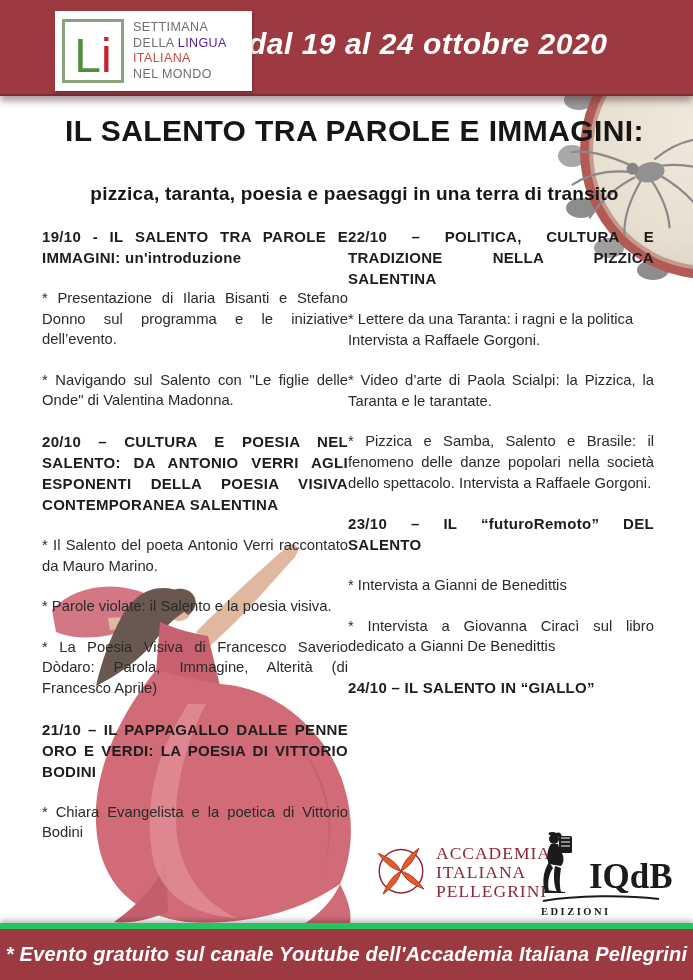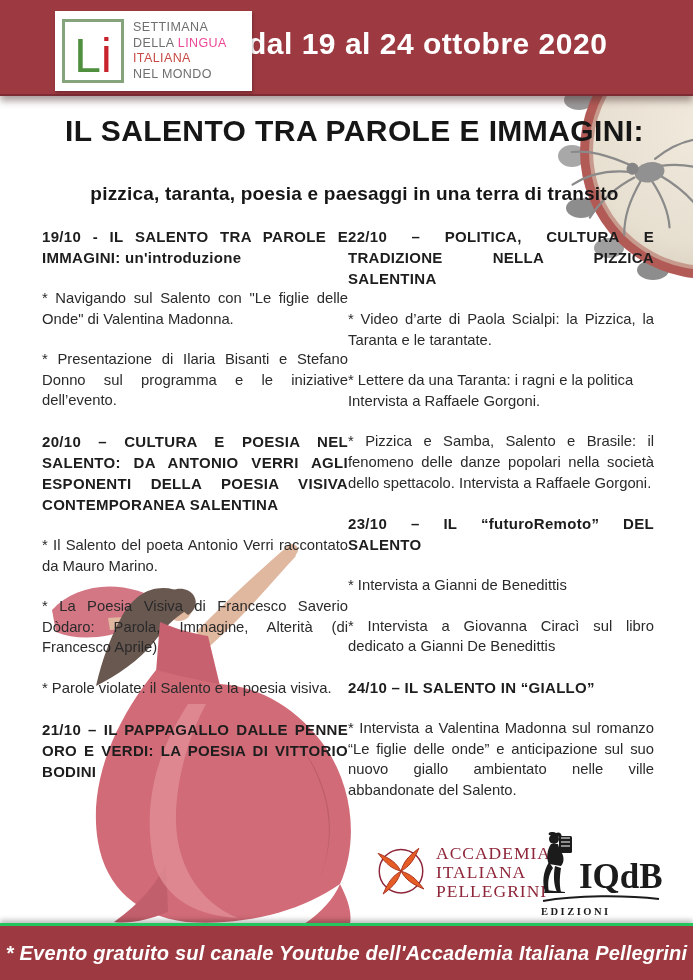--- a/index.html
+++ b/index.html
@@ -12,37 +12,37 @@
 
   
   .top-banner {
     position:absolute; top:0; left:0; width:693px; height:96px;
     background:#9d3a41; z-index:30;
     border-bottom:2px solid #7c2c32;
     box-shadow:0 5px 7px rgba(70,40,40,0.45);
   }
   .banner-date {
     position:absolute; left:248px; top:27px; width:330px;
-    color:#ffffff; font-size:30px; font-weight:bold; 
+    color:#ffffff; font-size:30px; font-weight:bold; font-style:italic;
     text-align:center; letter-spacing:0.5px; white-space:nowrap;
   }
   .logo-box {
     position:absolute; left:55px; top:11px; width:197px; height:80px;
     background:#ffffff; display:flex; align-items:center; padding:6px 8px 6px 7px;
     box-shadow:1px 2px 3px rgba(0,0,0,0.25);
   }
   .li-square {
     width:62px; height:64px; border:3px solid #86a47c; background:#ffffff;
     display:flex; align-items:flex-end; justify-content:center; margin-right:9px;
     font-family:"Liberation Sans", sans-serif; line-height:1;
   }
   .li-square .l { color:#4f8f3e; font-size:48px; font-weight:500; }
   .li-square .i { color:#c8232c; font-size:48px; font-weight:500; }
   .logo-text { font-size:12.5px; line-height:15.5px; color:#6e6e6e; letter-spacing:0.4px; white-space:nowrap; }
-  .logo-text .green { color:#ec4899;text-align:center; }
+  .logo-text .green { color:#4c1d95;text-align:center; }
   .logo-text .red-line { color:#c64a45; }
 
   
   .tambourine { position:absolute; top:48px; right:0; z-index:1; }
 
   
   .title-wrap { position:absolute; top:114px; left:8px; width:693px; text-align:center; z-index:10; }
   .main-title {
     font-size:30px; font-weight:800; color:#161616; letter-spacing:0.4px;
     line-height:34px;
@@ -74,29 +74,29 @@
 
   
   .sponsors { position:absolute; top:832px; left:0; width:693px; height:92px; z-index:10; }
   .accademia { position:absolute; left:372px; top:8px; display:flex; align-items:flex-start; }
   .acc-mark { margin-top:2px; margin-right:6px; }
   .acc-text { font-family:"Liberation Serif", serif; color:#8e2639; font-size:17.5px; line-height:19px; letter-spacing:1px; }
   .acc-text sup { font-size:8px; letter-spacing:0; }
   .acc-tagline { font-family:"Liberation Serif", serif; color:#d4622c; font-size:9px; letter-spacing:4px; margin-top:21px; }
   .iqdb { position:absolute; left:541px; top:0; }
   .iqdb-row { display:flex; align-items:flex-end; }
-  .iqdb-name { font-family:"Liberation Serif", serif; font-weight:bold; color:#1b1b1b; font-size:35px; line-height:34px; margin-left:2px; }
+  .iqdb-name { font-family:"Liberation Serif", serif; font-weight:bold; color:#1b1b1b; font-size:35px; line-height:34px; margin-left:12px; }
   .iqdb-swoosh { display:block; margin-top:1px; }
   .iqdb-sub { font-family:"Liberation Serif", serif; font-weight:bold; color:#1b1b1b; font-size:10.5px; letter-spacing:2.5px; margin-top:3px; }
 
   
   .footer-banner {
     position:absolute; left:0; bottom:0; width:693px; height:57px;
     background:#9d3a41; z-index:30;
-    border-top:3px solid #22c55e;
+    border-top:6px solid #22c55e;
     box-shadow:0 -3px 5px rgba(0,0,0,0.25);
     display:flex; align-items:center; justify-content:center;
   }
   .footer-note {
     color:#ffffff; font-size:20px; font-weight:bold; font-style:italic;
     letter-spacing:0.2px; white-space:nowrap;
   }
 </style>
 </head>
 <body>
@@ -175,49 +175,49 @@
 
   <div class="title-wrap">
     <div class="main-title">IL SALENTO TRA PAROLE E IMMAGINI:</div>
     <div class="sub-title">pizzica, taranta, poesia e paesaggi in una terra di transito</div>
   </div>
 
   <div class="columns">
     <div class="col">
       <div class="section">
         <div class="sec-heading">19/10 -  IL SALENTO TRA PAROLE E IMMAGINI: un'introduzione</div>
+        <div class="sec-item">* Presentazione di Ilaria Bisanti e Stefano Donno sul programma e le iniziative dell’evento.</div>
         <div class="sec-item">* Navigando sul Salento con "Le figlie delle Onde" di Valentina Madonna.</div>
-        <div class="sec-item">* Presentazione di Ilaria Bisanti e Stefano Donno sul programma e le iniziative dell’evento.</div>
       </div>
       <div class="section">
         <div class="sec-heading">20/10 – CULTURA E POESIA NEL SALENTO: DA ANTONIO VERRI AGLI ESPONENTI DELLA POESIA VISIVA CONTEMPORANEA SALENTINA</div>
         <div class="sec-item">* Il Salento del poeta Antonio Verri raccontato da Mauro Marino.</div>
+        <div class="sec-item">* Parole violate: il Salento e la poesia visiva.</div>
         <div class="sec-item">* La Poesia Visiva di Francesco Saverio Dòdaro: Parola, Immagine, Alterità (di Francesco Aprile)</div>
-        <div class="sec-item">* Parole violate: il Salento e la poesia visiva.</div>
       </div>
       <div class="section">
         <div class="sec-heading">21/10 – IL PAPPAGALLO DALLE PENNE ORO E VERDI: LA POESIA DI VITTORIO BODINI</div>
+        <div class="sec-item">* Chiara Evangelista e la poetica di Vittorio Bodini</div>
       </div>
     </div>
     <div class="col">
       <div class="section">
         <div class="sec-heading">22/10 – POLITICA, CULTURA E TRADIZIONE NELLA PIZZICA SALENTINA</div>
-        <div class="sec-item">* Video d’arte di Paola Scialpi: la Pizzica, la Taranta e le tarantate.</div>
         <div class="sec-item">* Lettere da una Taranta: i ragni e la politica
 Intervista a Raffaele Gorgoni.</div>
+        <div class="sec-item">* Video d’arte di Paola Scialpi: la Pizzica, la Taranta e le tarantate.</div>
         <div class="sec-item">* Pizzica e Samba, Salento e Brasile: il fenomeno delle danze popolari nella società dello spettacolo. Intervista a Raffaele Gorgoni.</div>
       </div>
       <div class="section">
         <div class="sec-heading">23/10 – IL “futuroRemoto” DEL SALENTO</div>
         <div class="sec-item">* Intervista a Gianni de Benedittis</div>
         <div class="sec-item">* Intervista a Giovanna Ciracì sul libro dedicato a Gianni De Benedittis</div>
       </div>
       <div class="section gap-top">
         <div class="sec-heading">24/10 – IL SALENTO IN “GIALLO”</div>
-        <div class="sec-item">* Intervista a Valentina Madonna sul romanzo “Le figlie delle onde” e anticipazione sul suo nuovo giallo ambientato nelle ville abbandonate del Salento.</div>
       </div>
     </div>
   </div>
 
   <div class="sponsors">
     <div class="accademia">
       <svg class="acc-mark" width="58" height="62" viewBox="0 0 64 64">
         <circle cx="32" cy="30" r="24" fill="none" stroke="#8e2639" stroke-width="1.6"></circle>
         <g fill="#e55c25" stroke="#a83222" stroke-width="1">
           <g transform="rotate(38 32 30)">

